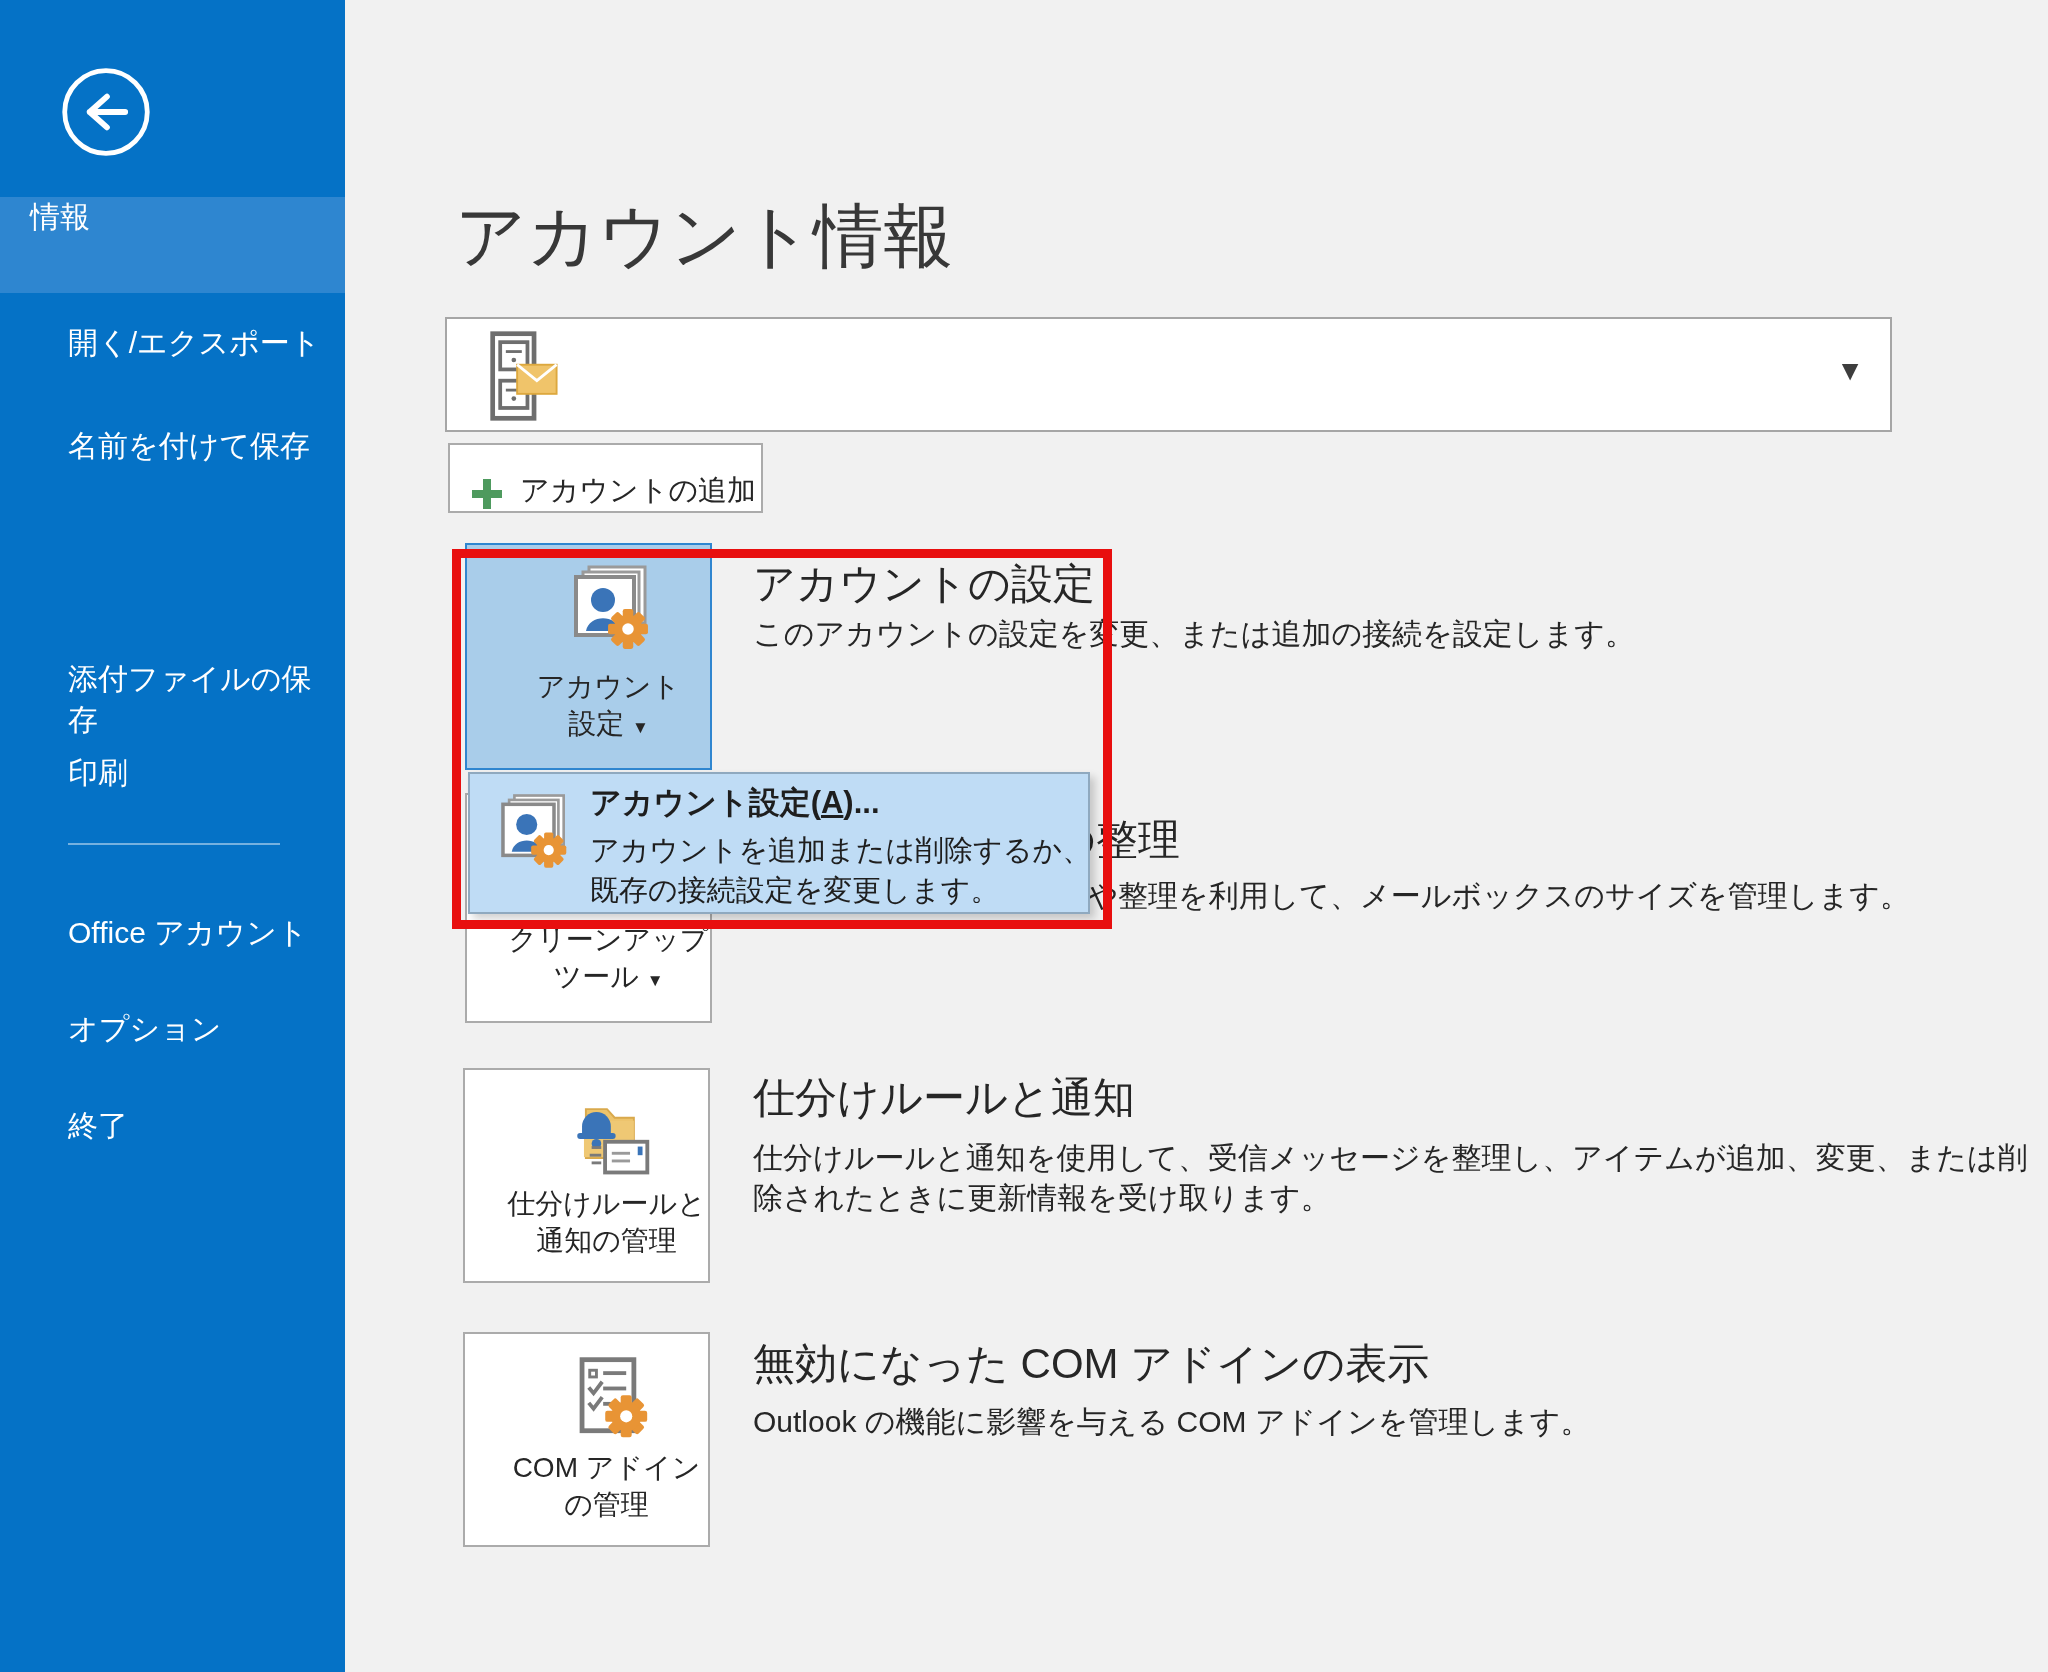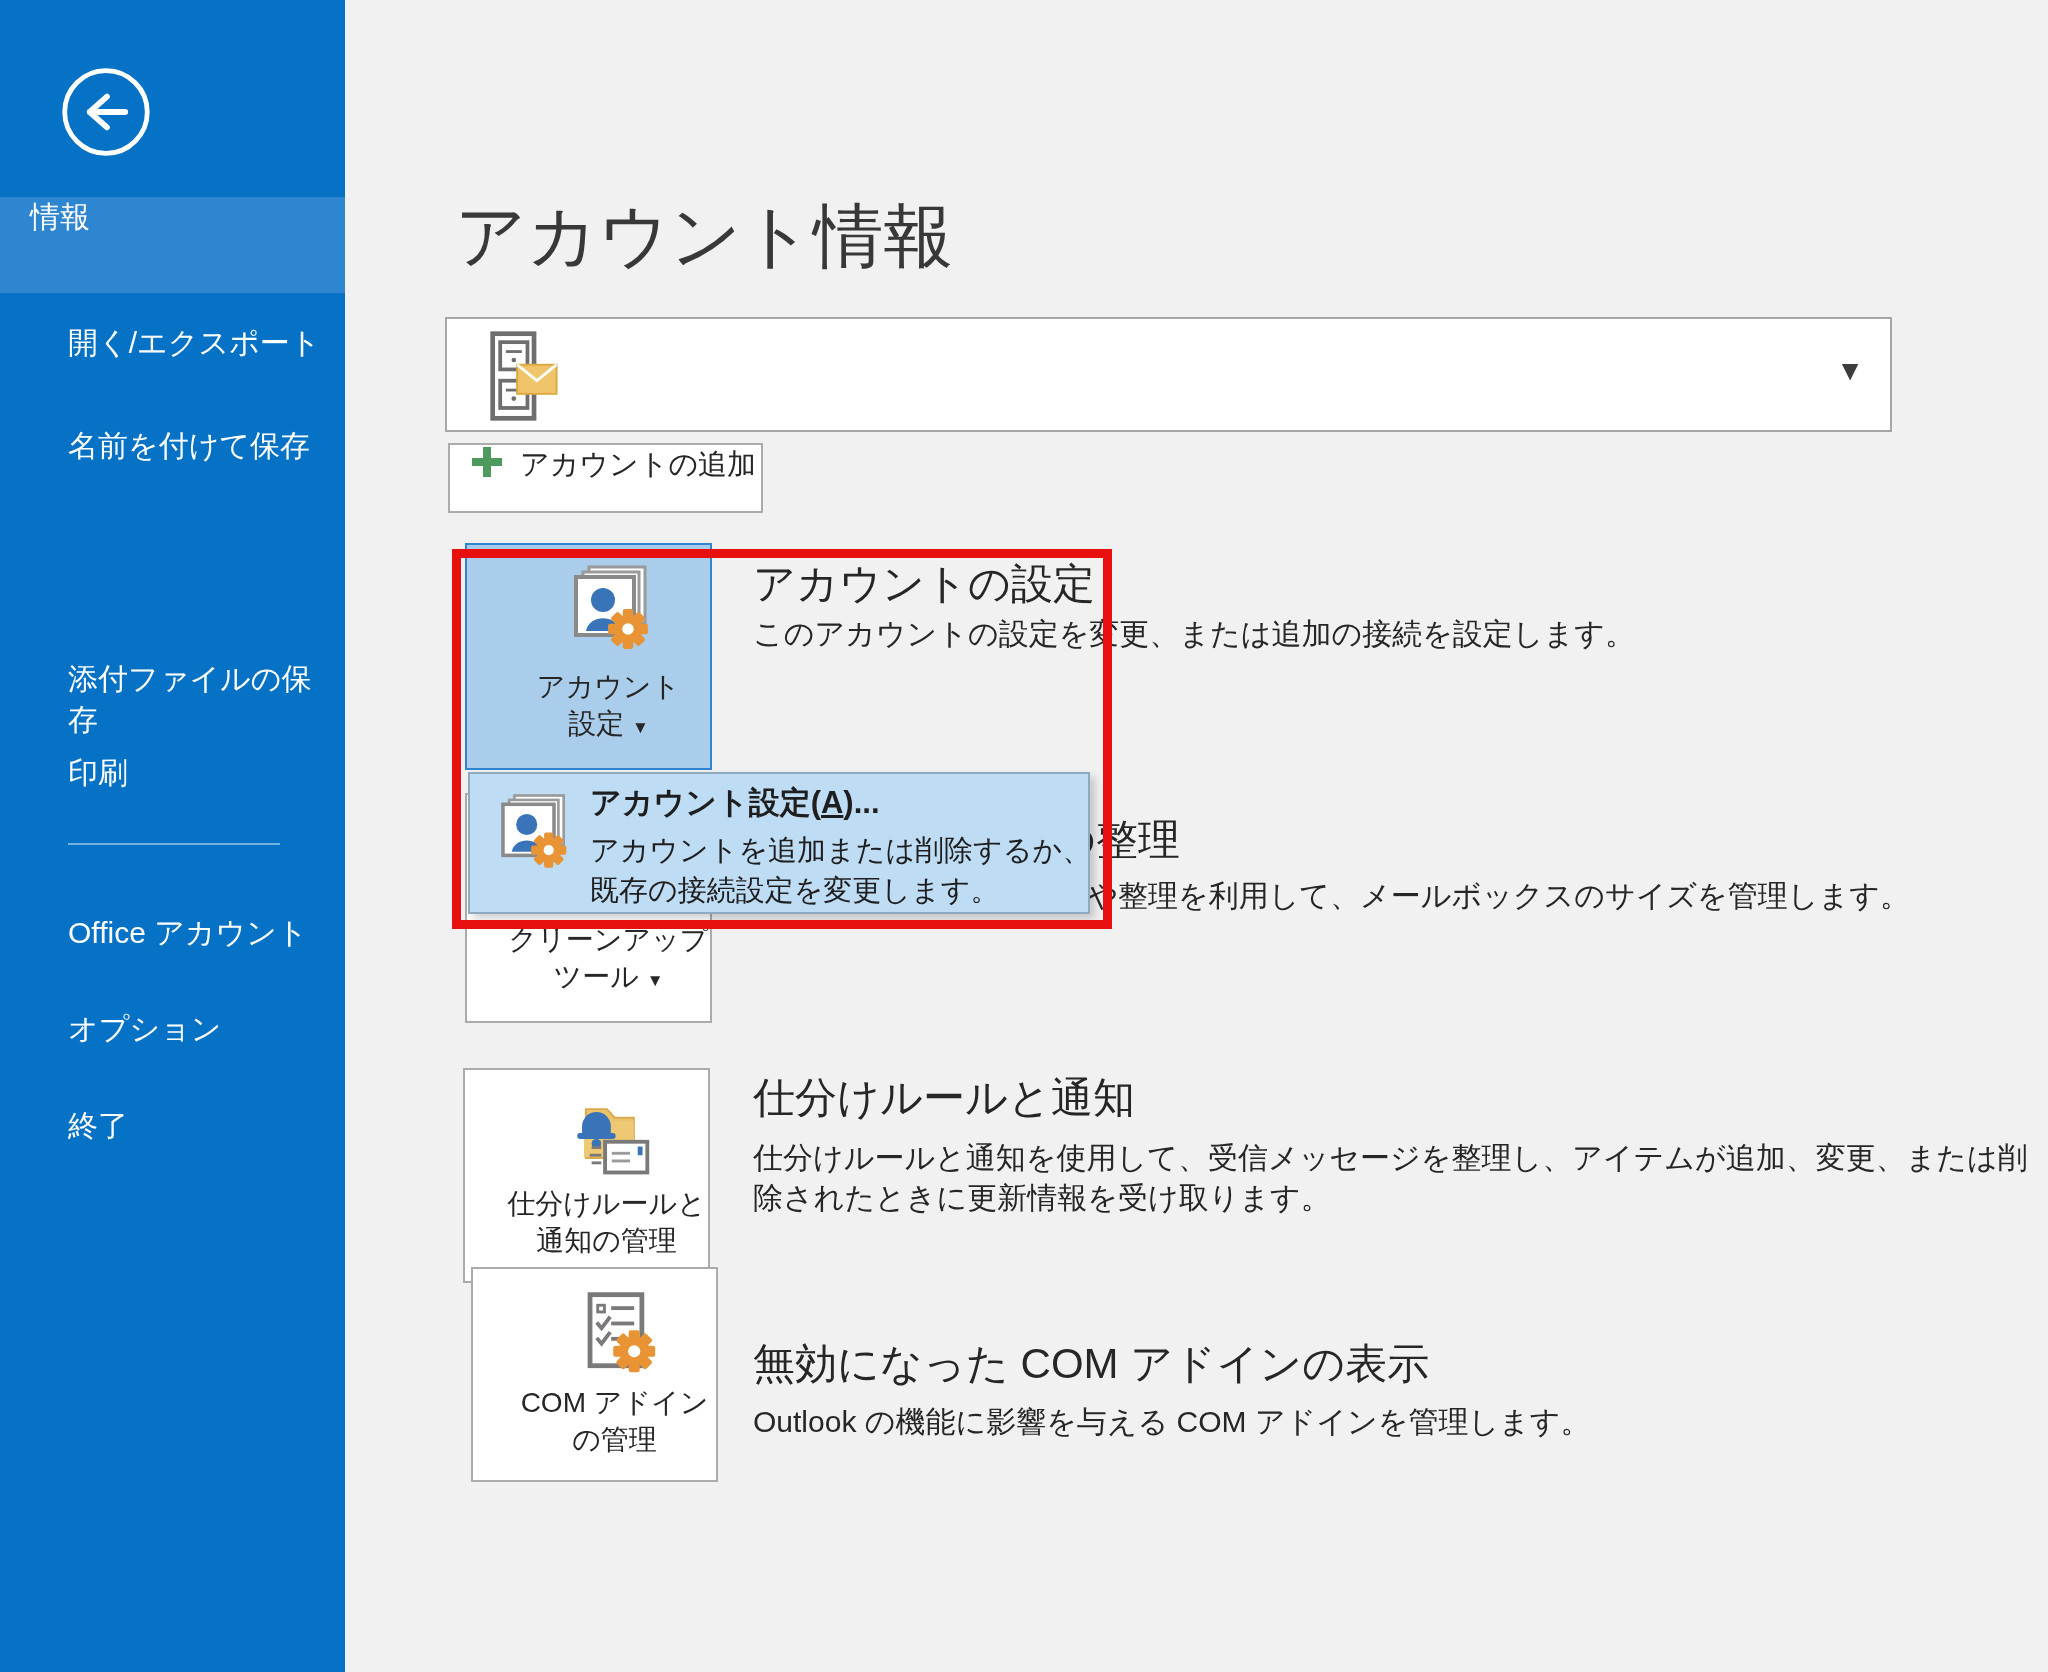--- a/index.html
+++ b/index.html
@@ -25,35 +25,35 @@
   
   .page-title { position:absolute; left:455px; top:190px; font-size:70px; font-weight:400; color:#383838; white-space:nowrap; }
   .combo {
     position:absolute; left:445px; top:317px; width:1447px; height:115px;
     background:#FFFFFF; border:2px solid #A6A6A6; cursor:pointer;
   }
   .combo-icon { position:absolute; left:24px; top:10px; width:96px; height:94px; }
   .combo-caret { position:absolute; right:26px; top:36px; font-size:28px; color:#3d3d3d; }
   .add-btn {
     position:absolute; left:448px; top:443px; width:315px; height:70px;
-    background:#FFFFFF; border:2px solid #ABABAB; display:flex; align-items:flex-start;
+    background:#FFFFFF; border:2px solid #ABABAB; display:flex; align-items:flex-end;
     gap:16px; padding-left:20px; font-size:29px; color:#262626; cursor:pointer;
   }
   .tile {
     position:absolute; width:247px; background:#FFFFFF; border:2px solid #ABABAB;
     display:flex; flex-direction:column; align-items:center; cursor:pointer;padding-left:40px;
   }
   .tile-icon { margin-top:18px; flex:0 0 auto; }
   .tile-spacer { flex:1 1 auto; }
   .tile-label { font-size:28px; line-height:37px; text-align:center; color:#262626; padding-bottom:22px; }
   .tile-caret { font-size:17px; color:#262626; }
   .tile-account { left:465px; top:543px; height:227px; background:#A9CDEA; border:2px solid #2F86D0; z-index:1; }
   .tile-cleanup { left:465px; top:793px; height:230px; z-index:1; }
   .tile-rules   { left:463px; top:1068px; height:215px; }
-  .tile-com     { left:463px; top:1267px; height:215px;margin-left:8px; }
+  .tile-com     { left:463px; top:1332px; height:215px; }
   .sec-h { position:absolute; left:753px; font-size:42px; color:#262626; white-space:nowrap; }
   .sec-d { position:absolute; left:753px; font-size:30px; line-height:40px; color:#262626; white-space:nowrap; }
   .under { z-index:0; }
   
   .menu {
     position:absolute; left:468px; top:772px; width:622px; height:142px;
     background:#BFDCF5; border:2px solid #8FA9BF; z-index:5;
     box-shadow:5px 5px 8px rgba(0,0,0,0.18); cursor:pointer;
   }
   .menu-icon { position:absolute; left:18px; top:16px; width:88px; height:92px; }

